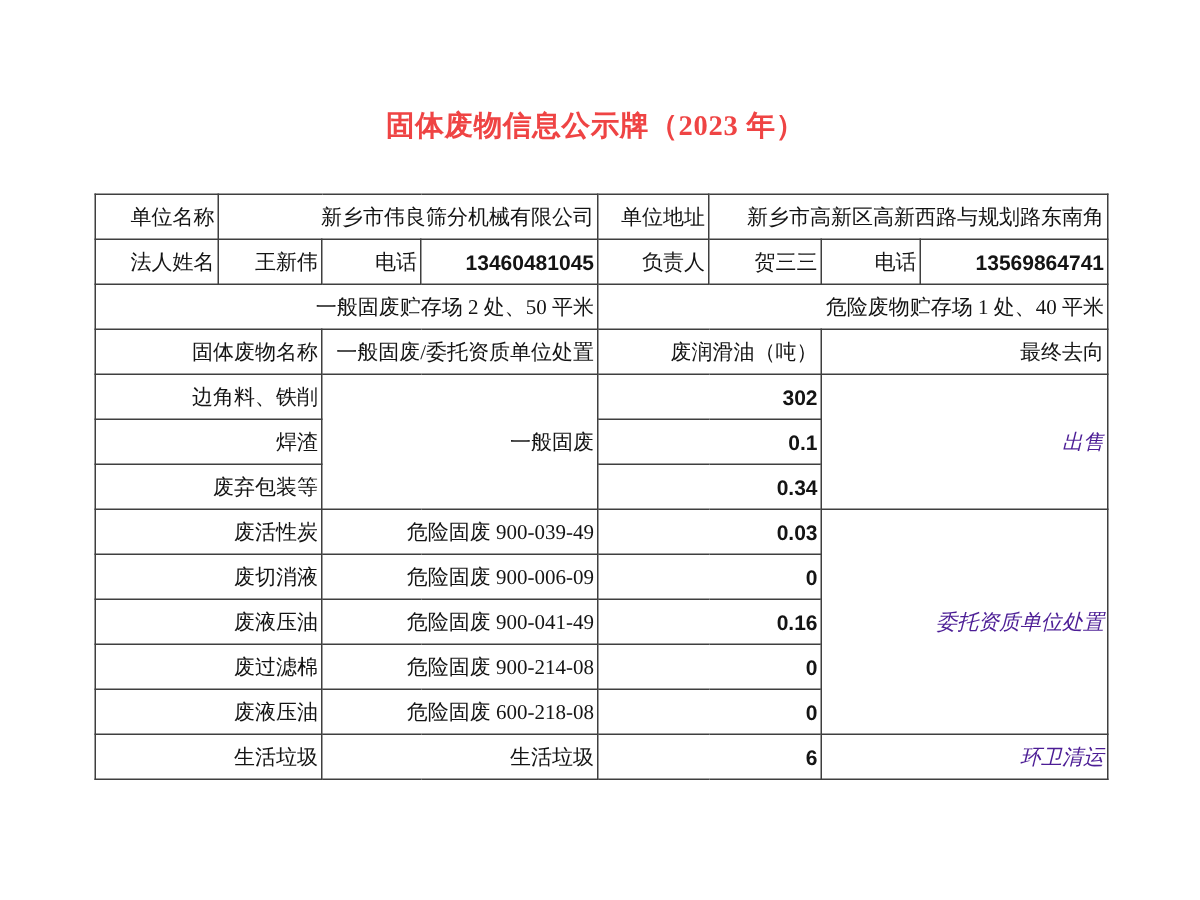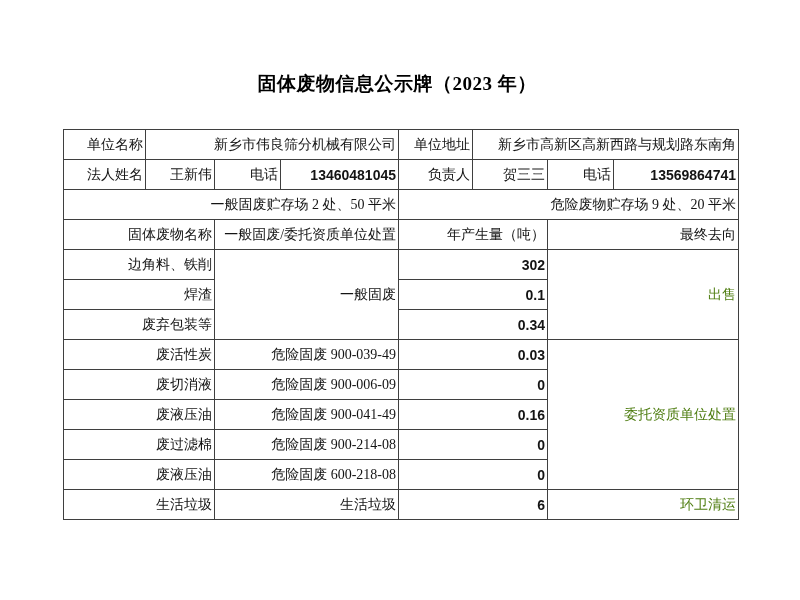--- a/index.html
+++ b/index.html
@@ -17,21 +17,21 @@
   }
   .doc-title {
     position: absolute;
     top: 71px; left: 0;
     width: 794px;
     margin: 0;
     text-align: center;
     font-size: 19px;
     font-weight: bold;
     letter-spacing: 0.5px;
-    color: #000000;
+    color: #ef4444;
   }
   table.waste {
     position: absolute;
     left: 63px; top: 129px;
     width: 675px;
     border-collapse: collapse;
     table-layout: fixed;
   }
   table.waste td {
     border: 1px solid #3f3f3f;
@@ -42,21 +42,21 @@
     padding: 0 2px;
     overflow: hidden;
     white-space: nowrap;
   }
   td.num {
     font-family: "Liberation Sans", sans-serif;
     font-weight: 600;
     font-size: 13px;
     margin-top: 37px;
   }
-  td.blue { color: #4d7c0f; }
+  td.blue { color: #4c1d95; font-style: italic; }
 </style>
 </head>
 <body>
 
 <div class="page">
 
   <h1 class="doc-title">固体废物信息公示牌（2023 年）</h1>
 
   <table class="waste">
     <colgroup>
@@ -84,27 +84,27 @@
       <td>电话</td>
       <td class="num">13460481045</td>
       <td>负责人</td>
       <td>贺三三</td>
       <td>电话</td>
       <td class="num">13569864741</td>
     </tr>
 
     <tr>
       <td colspan="4">一般固废贮存场 2 处、50 平米</td>
-      <td colspan="4">危险废物贮存场 9 处、20 平米</td>
+      <td colspan="4">危险废物贮存场 1 处、40 平米</td>
     </tr>
 
     <tr>
       <td colspan="2">固体废物名称</td>
       <td colspan="2">一般固废/委托资质单位处置</td>
-      <td colspan="2">年产生量（吨）</td>
+      <td colspan="2">废润滑油（吨）</td>
       <td colspan="2">最终去向</td>
     </tr>
 
     <tr>
       <td colspan="2">边角料、铁削</td>
       <td colspan="2" rowspan="3">一般固废</td>
       <td colspan="2" class="num">302</td>
       <td colspan="2" rowspan="3" class="blue">出售</td>
     </tr>
 

